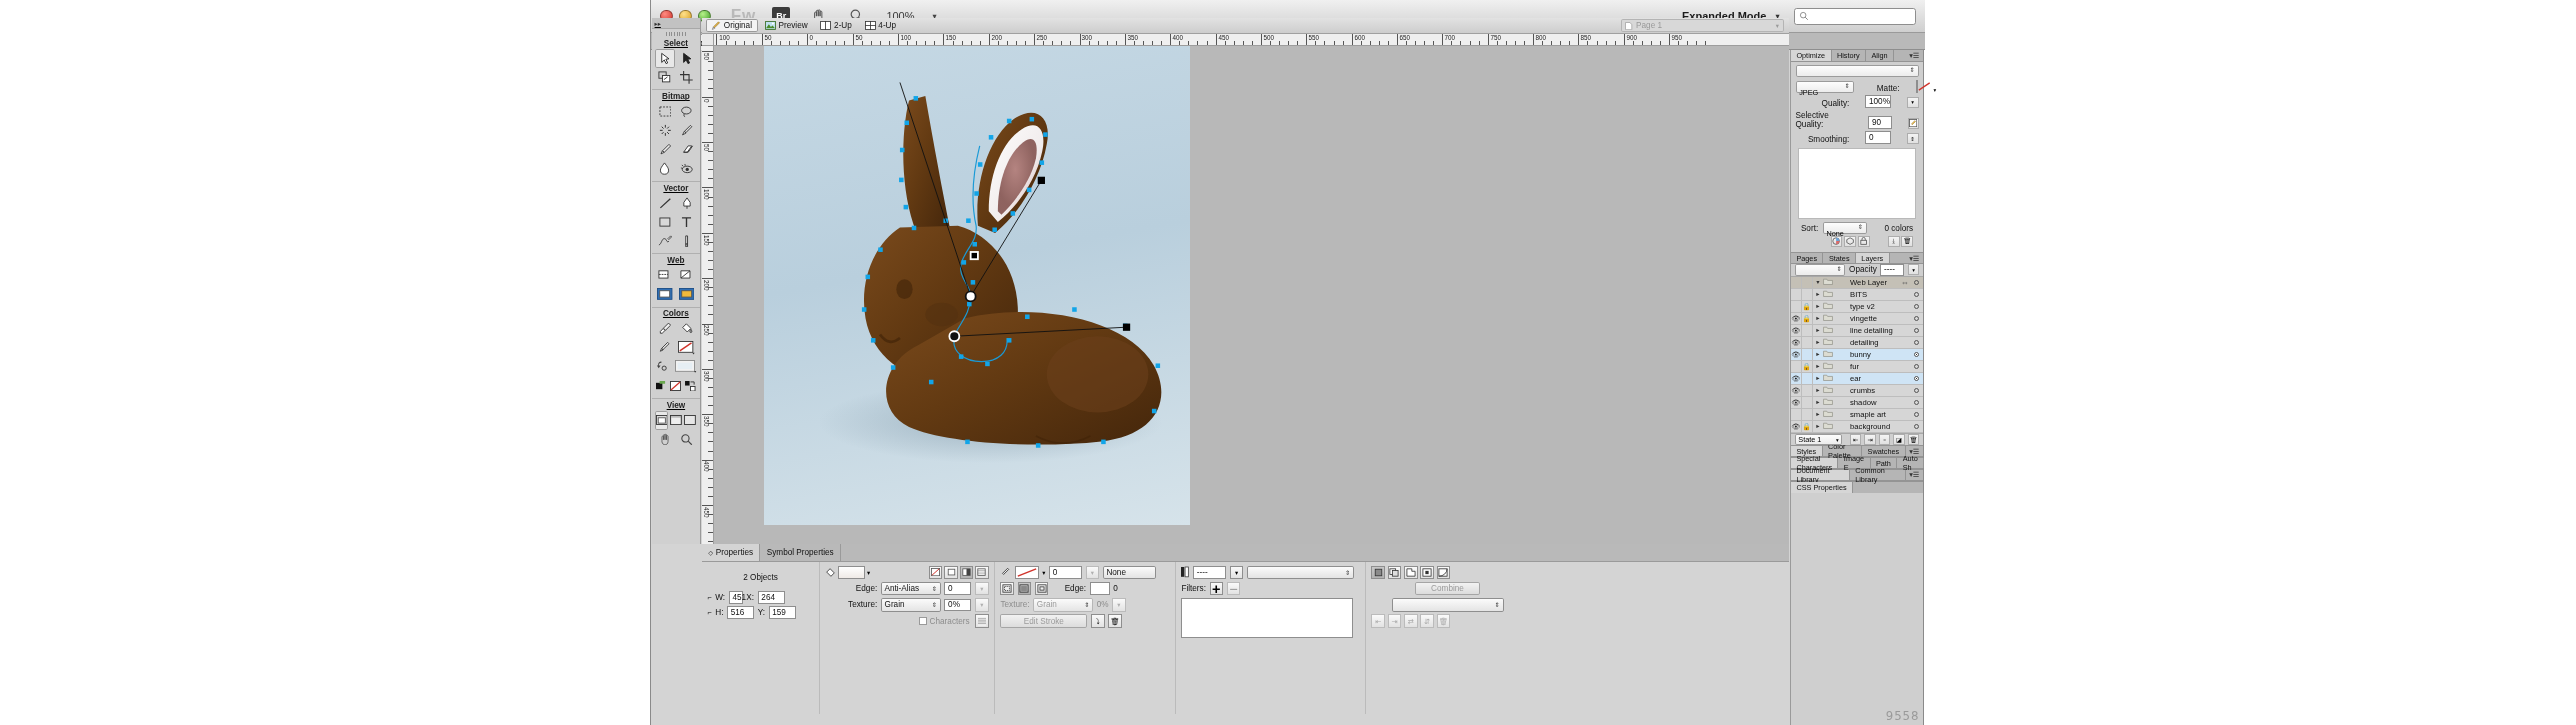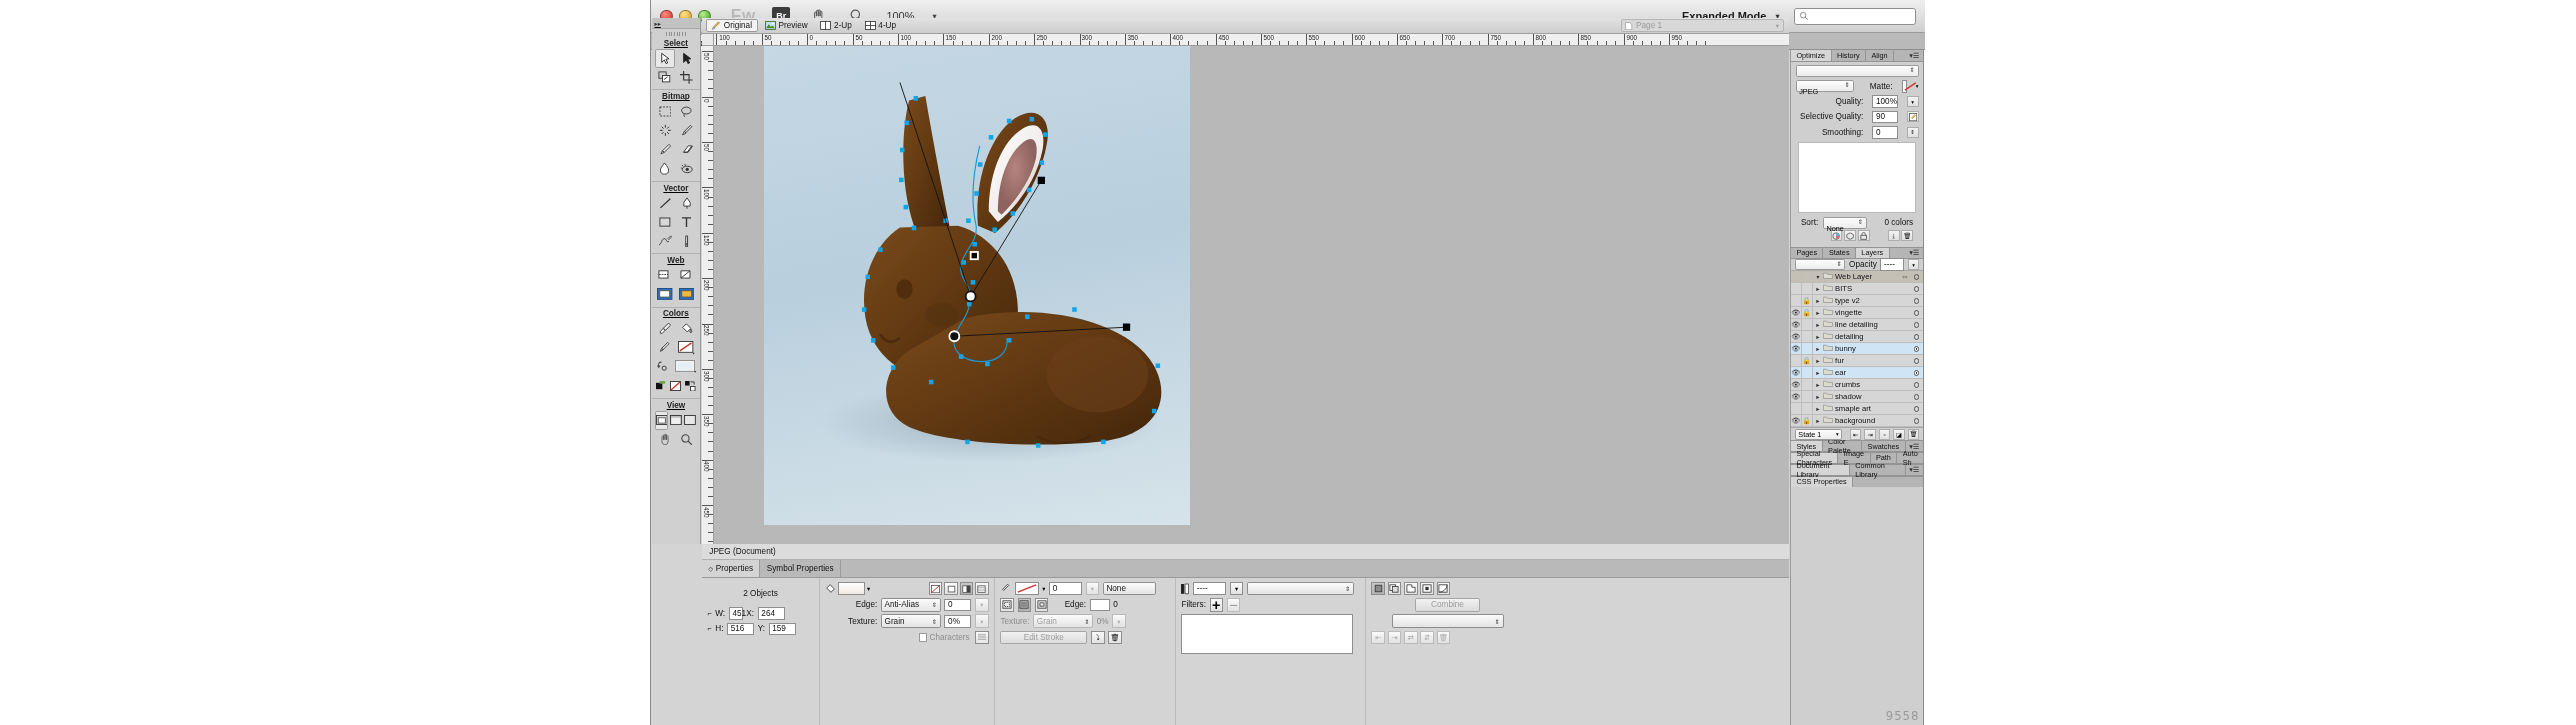--- a/index.html
+++ b/index.html
@@ -132,21 +132,21 @@
 
   
   .dock{position:absolute;right:0;top:50px;width:133px;bottom:0;background:#cfcfcf;
         border-left:0.9px solid #9a9a9a;}
   .dtabs{height:11.8px;background:#b5b5b5;display:flex;border-bottom:0.9px solid #949494;}
   .dtab{padding:0 5.4px;display:flex;align-items:center;font-size:7.3px;color:#111;
         border-right:0.9px solid #949494;}
   .dtab.active{background:#d6d6d6;}
   .dmenu{margin-left:auto;padding:0 3.6px;display:flex;align-items:center;font-size:7.3px;color:#333;}
   .dbody{padding:3.6px 4.5px;}
-  .orow{display:flex;align-items:center;justify-content:flex-end;gap:9px;margin-bottom:2.7px;}
+  .orow{display:flex;align-items:flex-end;justify-content:flex-end;gap:16px;margin-bottom:2.7px;}
   .olabel{font-size:8.2px;color:#111;}
   .presetsel{height:11.8px;background:linear-gradient(#fdfdfd,#ececec);
              border:0.9px solid #9b9b9b;border-radius:1.8px;flex:1;position:relative;}
   .presetsel .st{position:absolute;right:2.7px;top:0px;font-size:6.3px;color:#333;}
   .optcanvas{height:71px;background:#fff;border:0.9px solid #b9b9b9;margin:3.6px 2.7px;}
   .sortrow{display:flex;align-items:center;gap:4.5px;padding:0 5.4px;}
   .miniicons{display:flex;gap:1.8px;align-items:center;padding:1.8px 5.4px;}
   .mi{width:11.8px;height:11px;border:0.9px solid #adadad;background:linear-gradient(#f4f4f4,#e0e0e0);
       display:flex;align-items:center;justify-content:center;}
 
@@ -156,21 +156,21 @@
   .lrow{height:12px;display:flex;align-items:center;border-bottom:0.9px solid #bdbdbd;
         background:#d6d6d6;font-size:7.7px;color:#111;}
   .lrow.sel{background:#cfe4f5;}
   .lrow.head{background:#c4c0b6;}
   .lcell{width:11px;display:flex;align-items:center;justify-content:center;
          border-right:0.9px solid #bdbdbd;height:100%;}
   .lcell2{width:11px;display:flex;align-items:center;justify-content:center;
           border-right:0.9px solid #bdbdbd;height:100%;}
   .ltri{width:10px;text-align:center;font-size:5.4px;color:#333;}
   .lfolder{width:11px;}
-  .lname{flex:1;padding-left:1px;}
+  .lname{flex:1;padding-left:16px;}
   .lradio{width:12.7px;display:flex;align-items:center;justify-content:center;}
   .ro{width:5.4px;height:5.4px;border:0.9px solid #555;border-radius:50%;}
   .ro.on{background:radial-gradient(circle,#333 0 40%,#fff 41%);}
 
   .staterow{height:12.7px;background:#cfcfcf;display:flex;align-items:center;
             padding:0 3.6px;gap:2.7px;border-top:0.9px solid #a8a8a8;}
   .statesel{width:47px;height:11px;background:linear-gradient(#fcfcfc,#ececec);
             border:0.9px solid #9b9b9b;border-radius:1.8px;font-size:7.3px;
             display:flex;align-items:center;padding:0 2.7px;position:relative;}
   .statesel .st{position:absolute;right:1.8px;font-size:5.4px;}
@@ -876,21 +876,20 @@
         <span>|▶</span>
         <span class="sb-x">✕</span>
       </div>
       <span>864 x 1180</span>
       <span>100%</span>
       <span style="font-size:6.3px">▾</span>
     </div>
   </div>
 
   <div class="propwrap">
-    <div class="doclabel">JPEG (Document)</div>
     <div class="proptabs">
       <div class="ptab active">
         <span style="font-size:6.3px;margin-right:2.7px">◇</span>
         <span>Properties</span>
       </div>
       <div class="ptab">
         <span>Symbol Properties</span>
       </div>
     </div>
 

